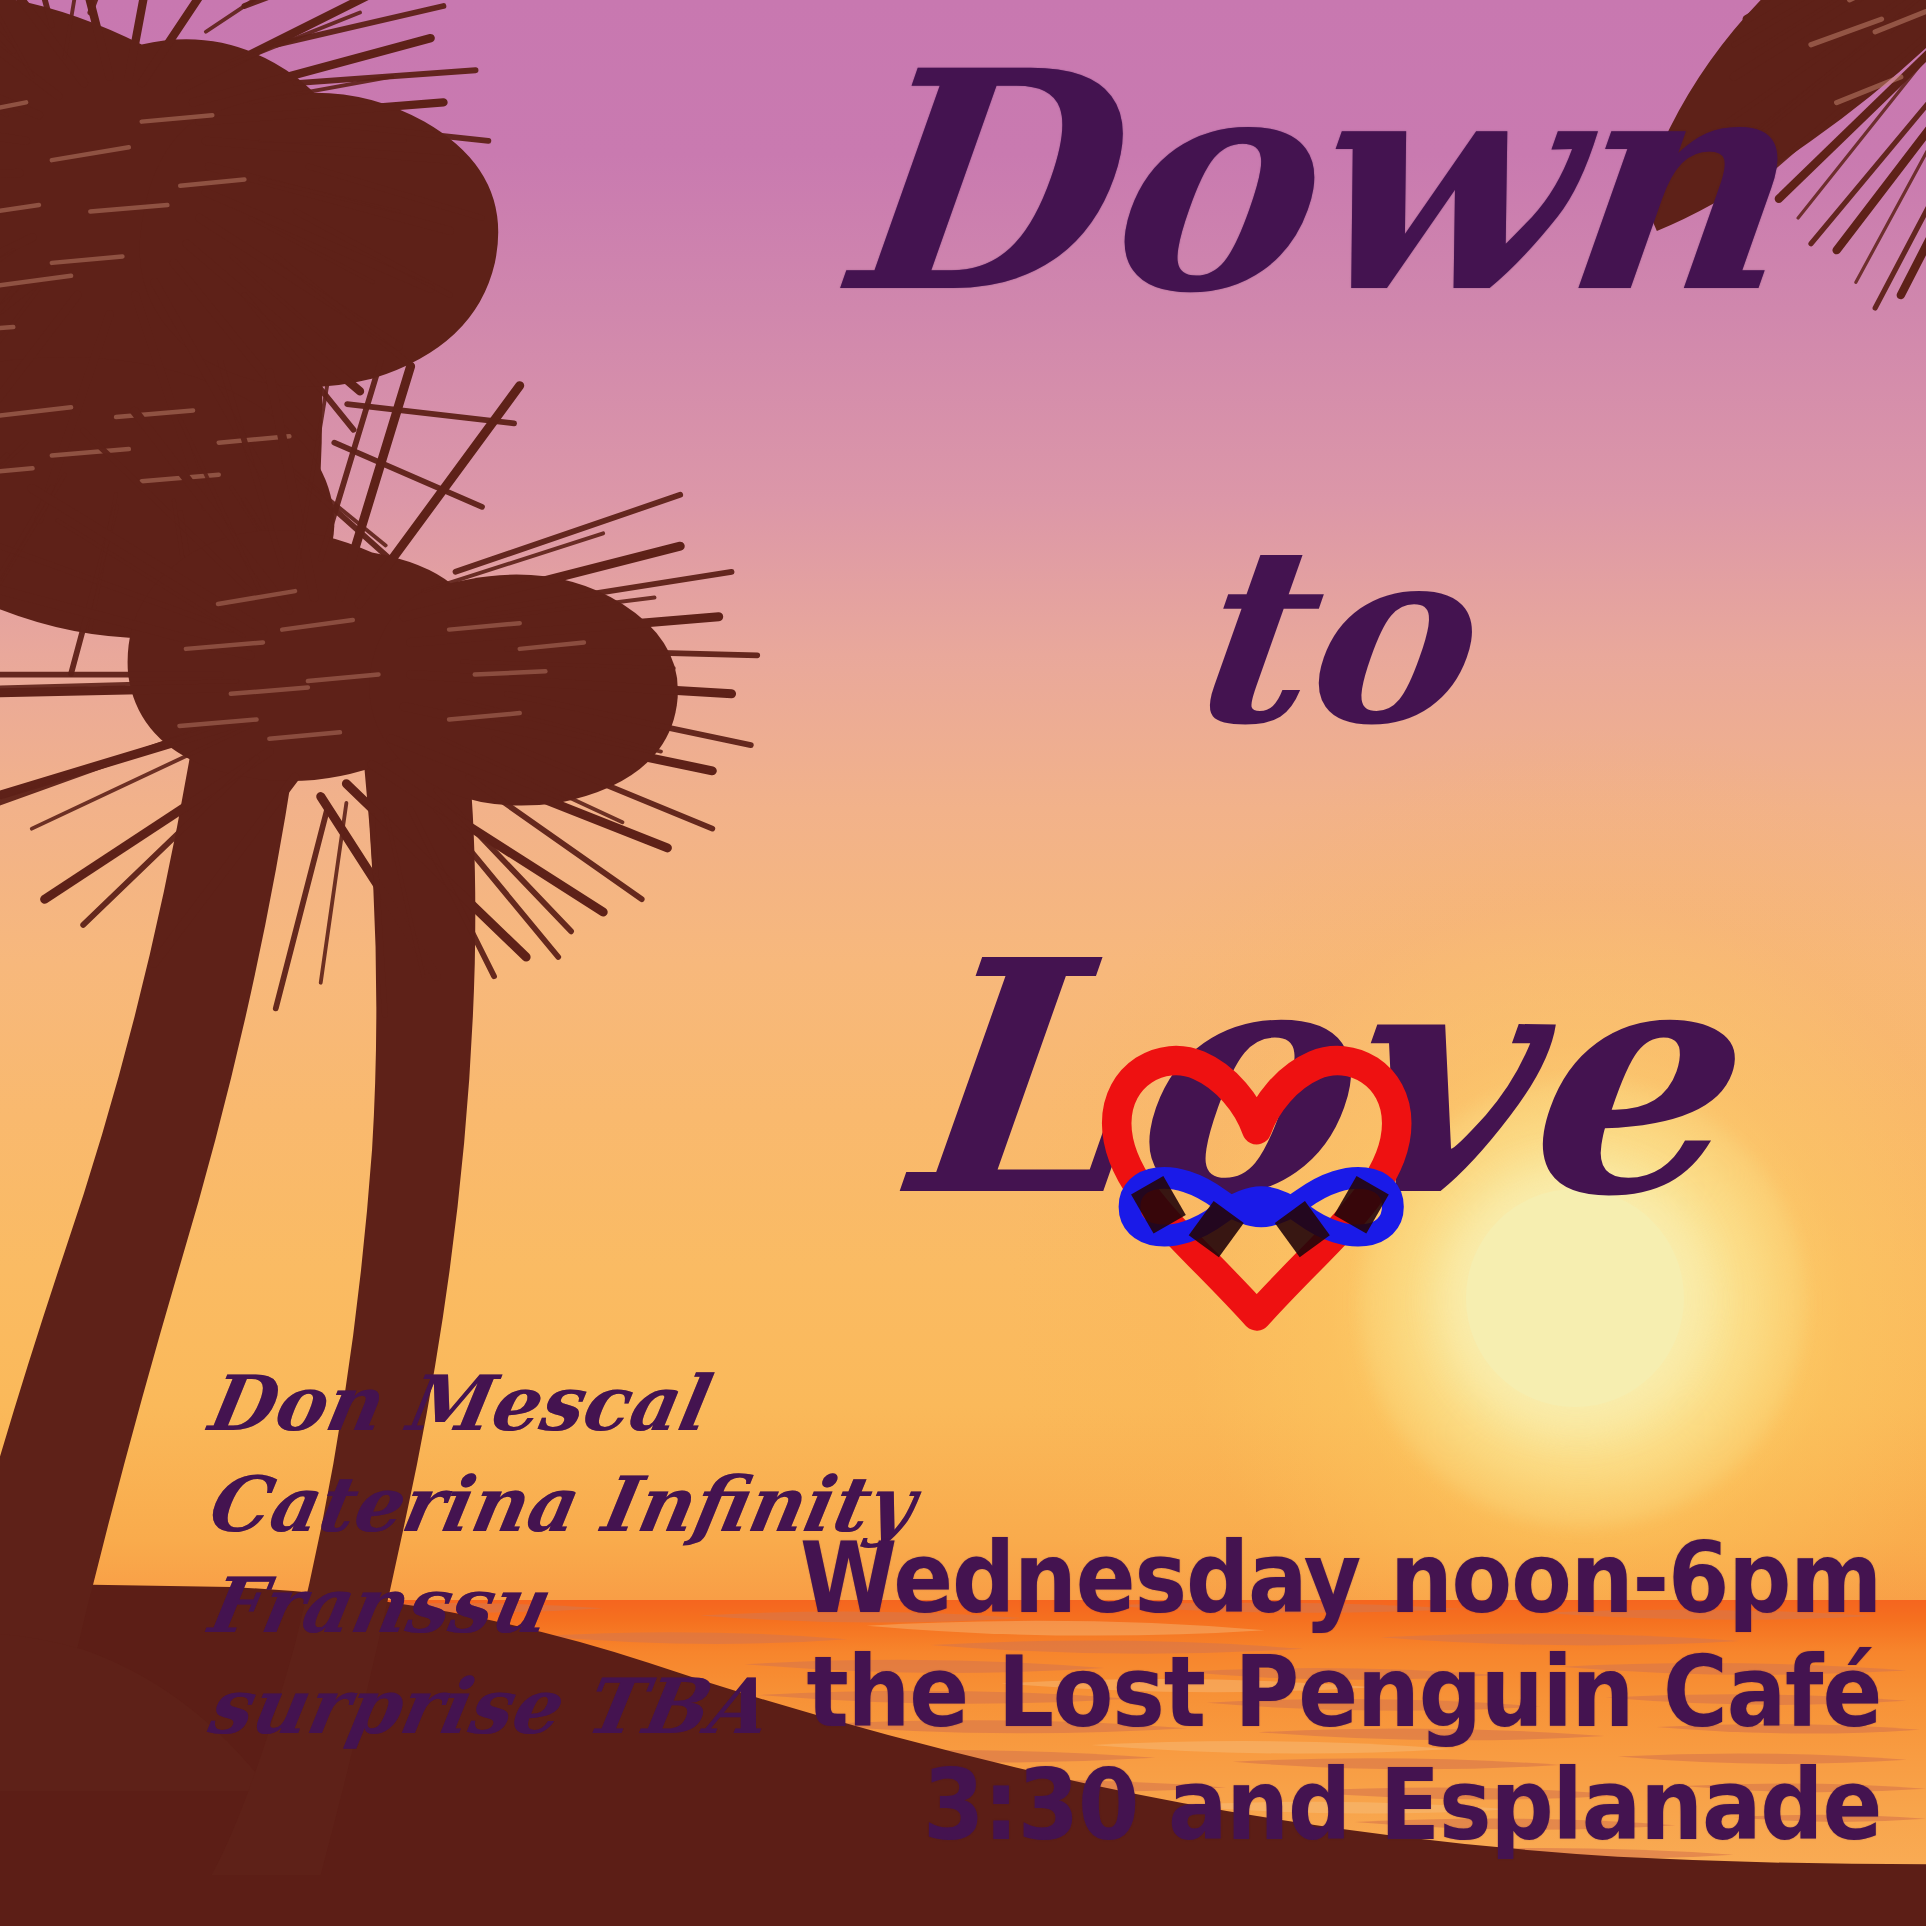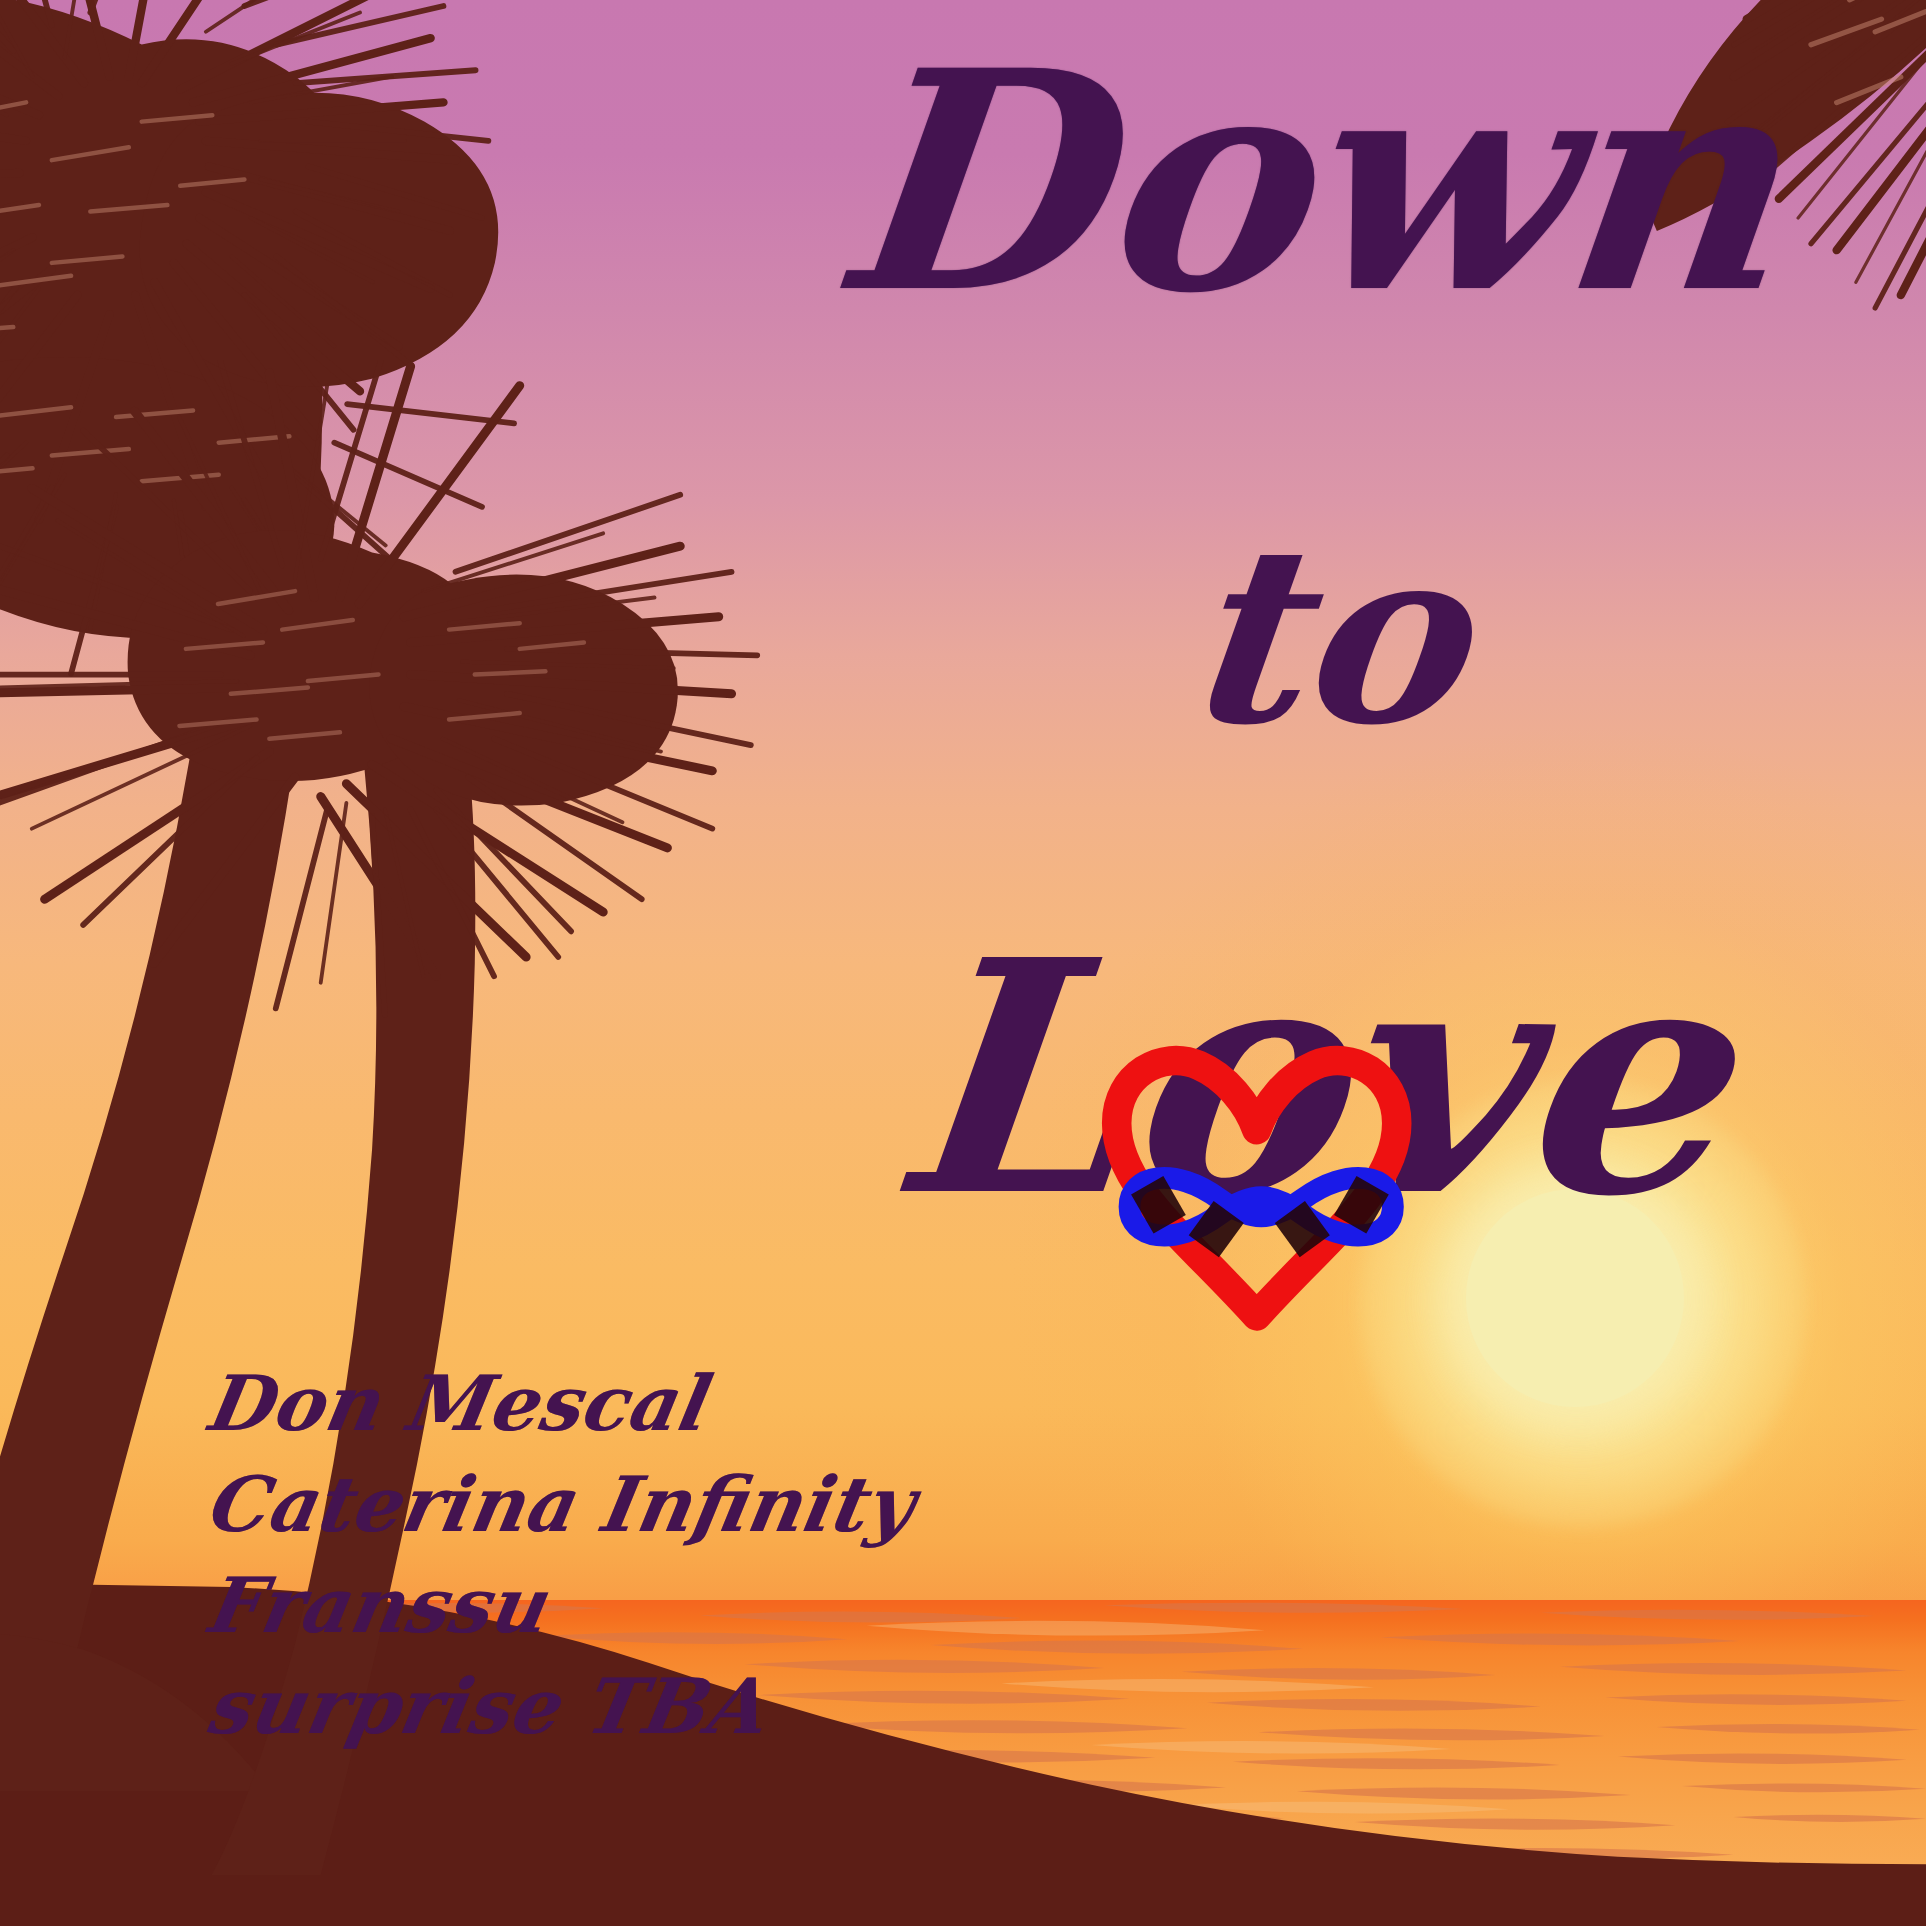--- a/index.html
+++ b/index.html
@@ -487,15 +487,20 @@
     </g>
   </svg>
 
   <div id="lineup">
     <div class="ln">Don Mescal</div>
     <div class="ln">Caterina Infinity</div>
     <div class="ln">Franssu</div>
     <div class="ln">surprise TBA</div>
   </div>
 
+  <div id="venue">
+    <div class="vl">Wednesday noon-6pm</div>
+    <div class="vl">the Lost Penguin Café</div>
+    <div class="vl">3:30 and Esplanade</div>
+  </div>
 
 </div>
 
 
 </body></html>

